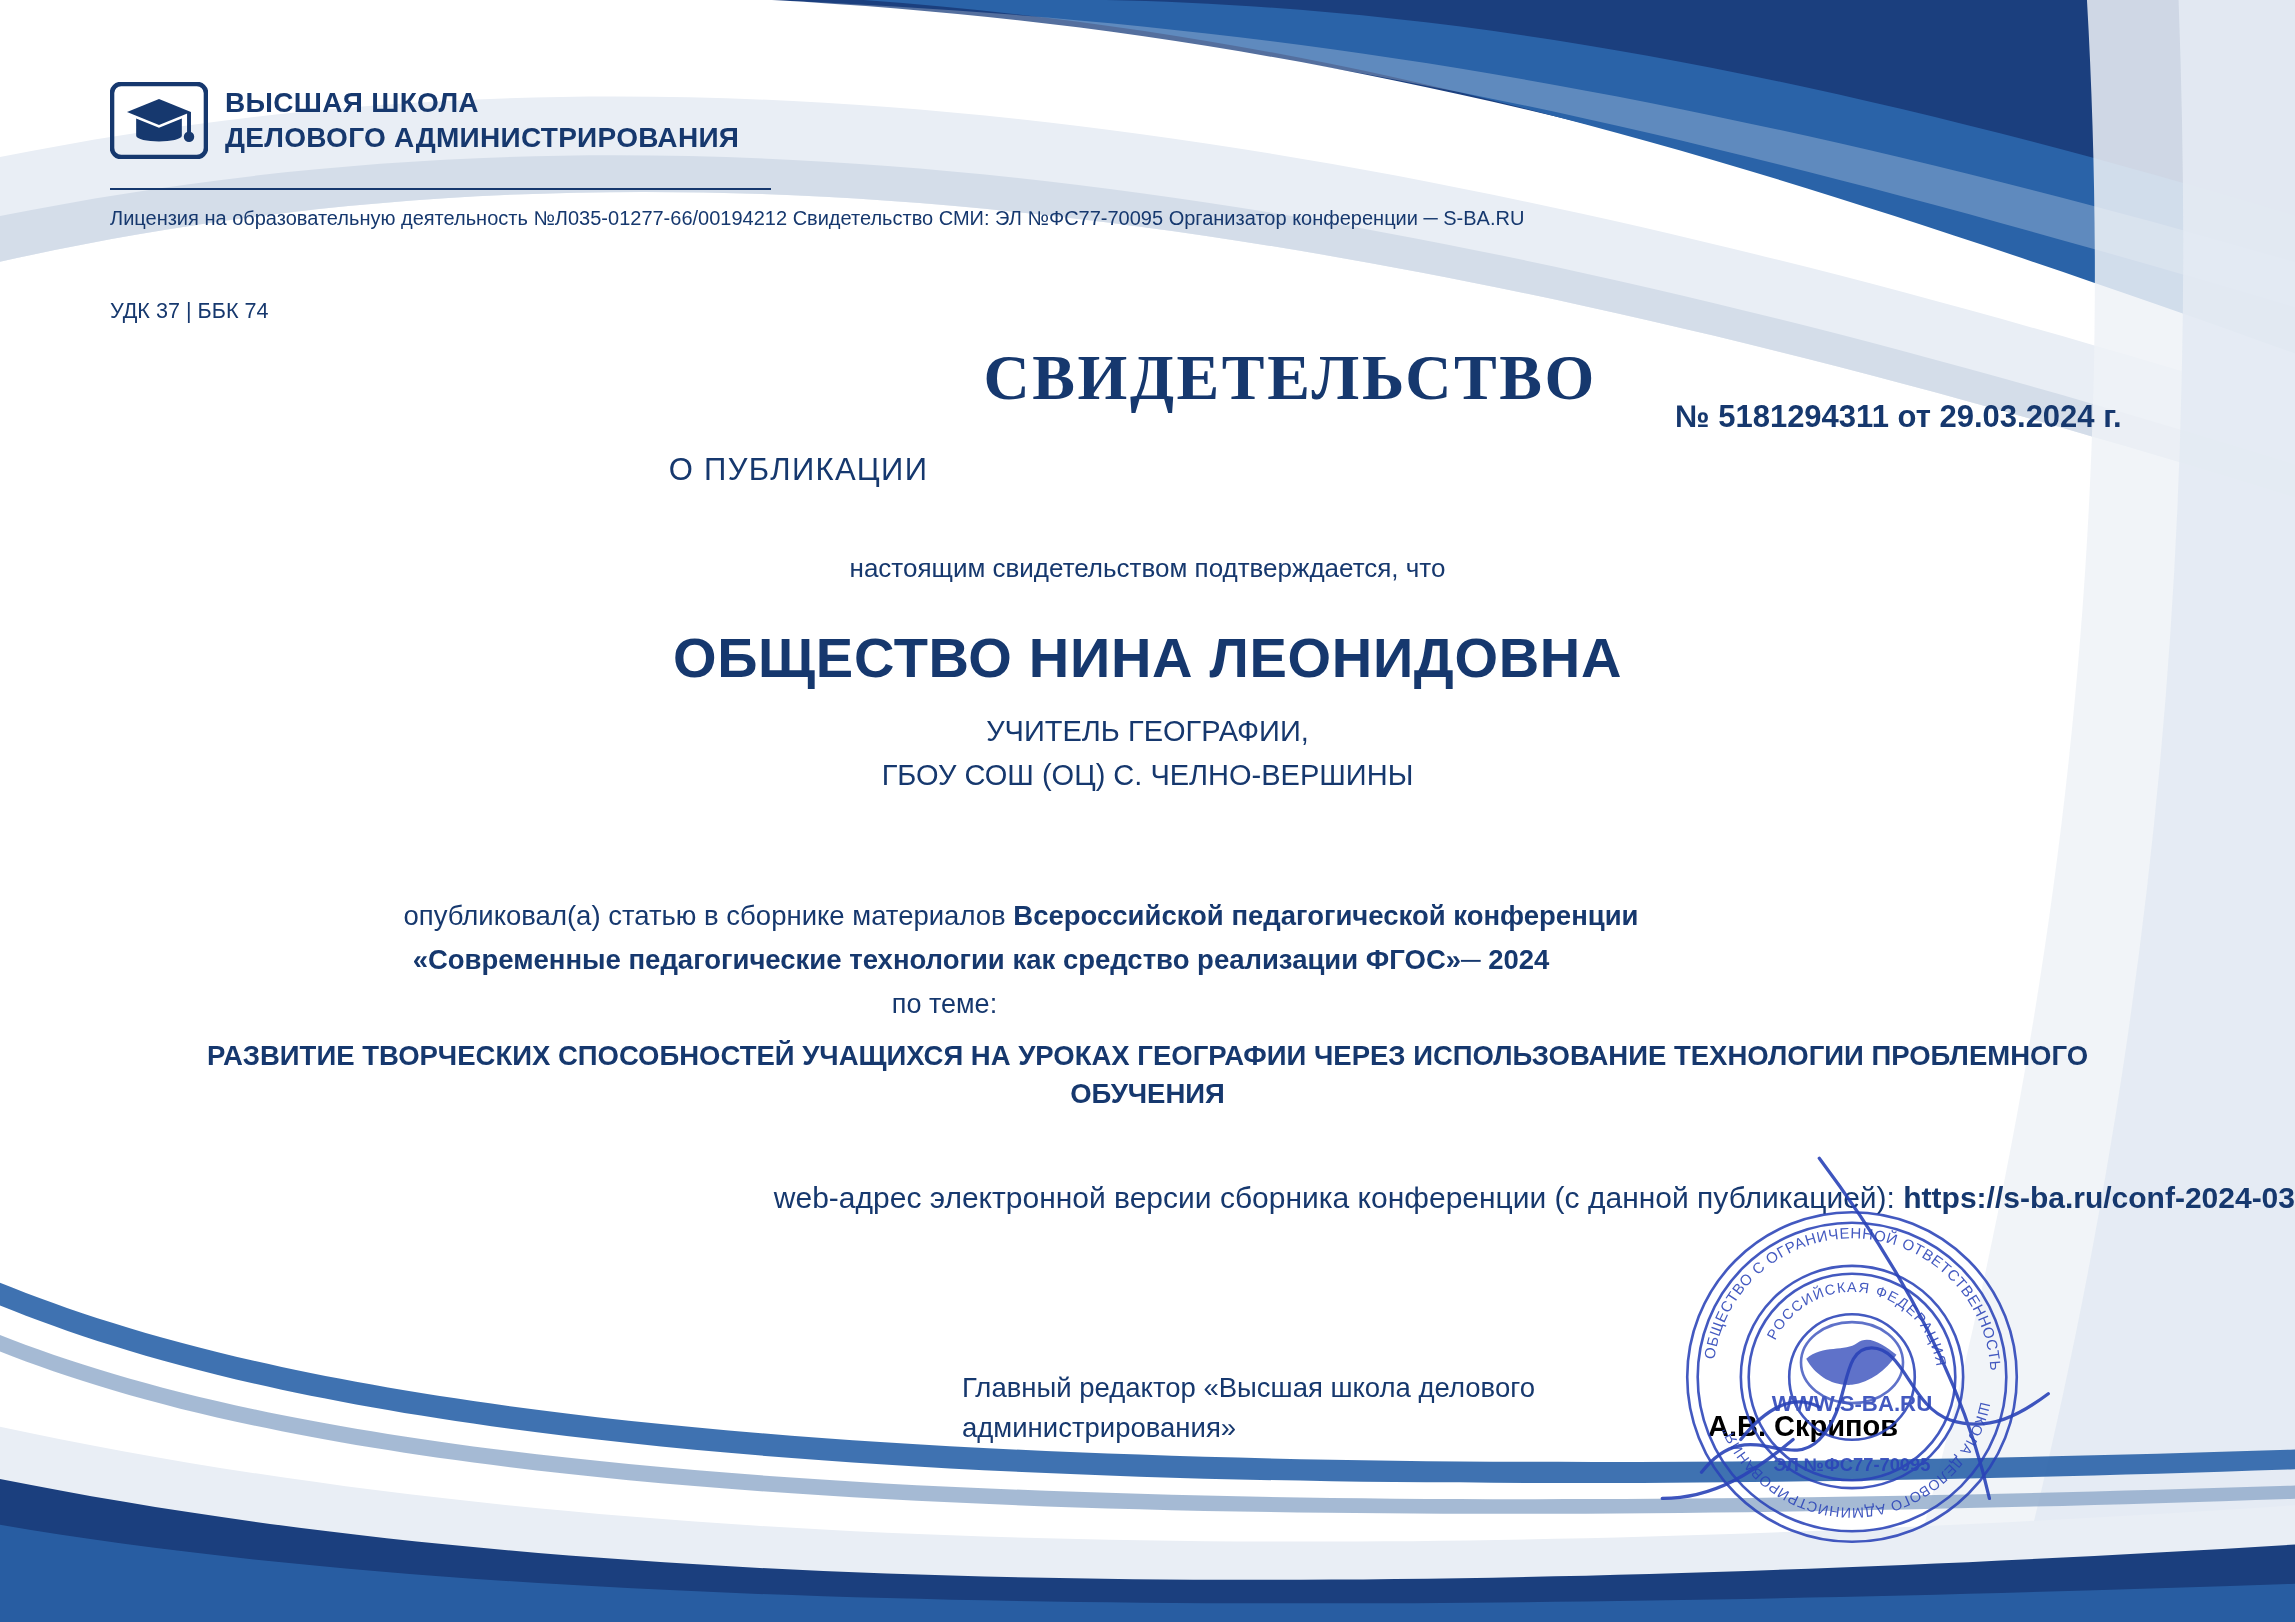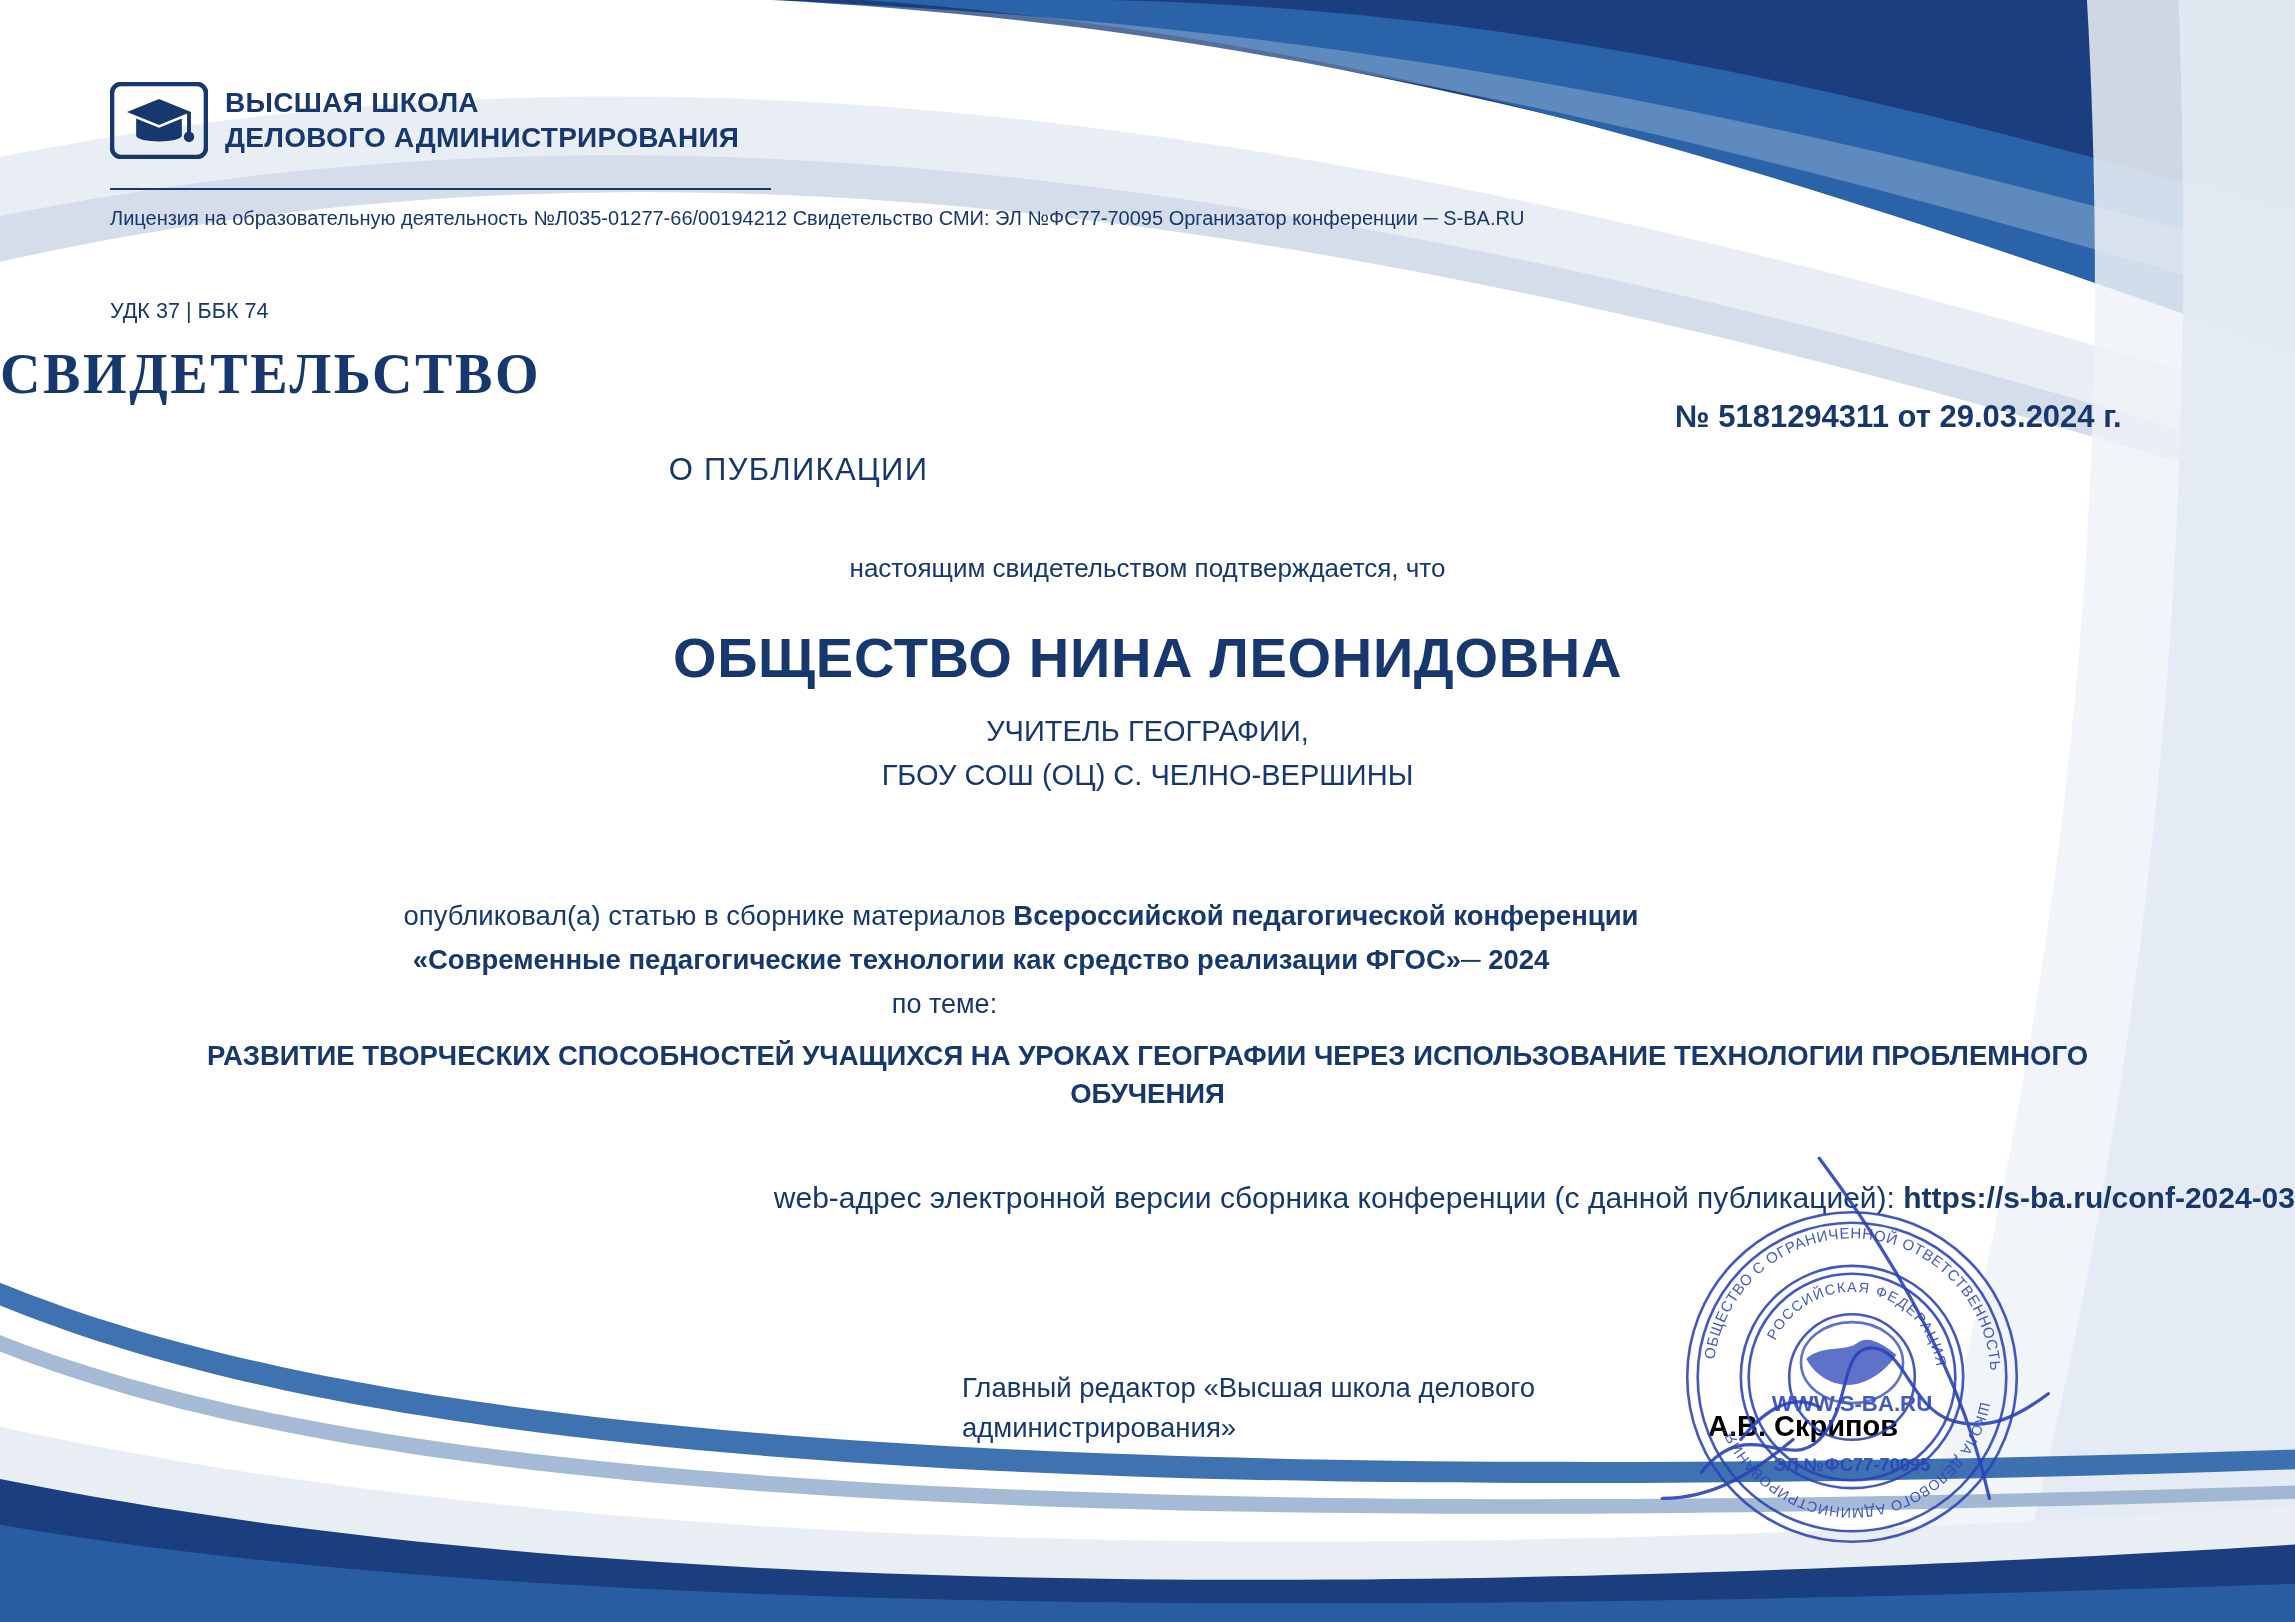--- a/index.html
+++ b/index.html
@@ -76,24 +76,24 @@
     font-size: 21.6px;
     color: #16386e;
   }
 
   
   .main-title {
     position: absolute;
     top: 346px;
     left: 0;
     width: 1597px;
-    text-align: left;
+    text-align: right;
     font-family: "Liberation Serif", serif;
     font-weight: bold;
-    font-size: 56px;
+    font-size: 64px;
     letter-spacing: 2.6px;
     color: #16386e;
     line-height: 1;
   }
   .sub-title {
     position: absolute;
     top: 452px;
     left: 0;
     width: 1597px;
     text-align: center;

